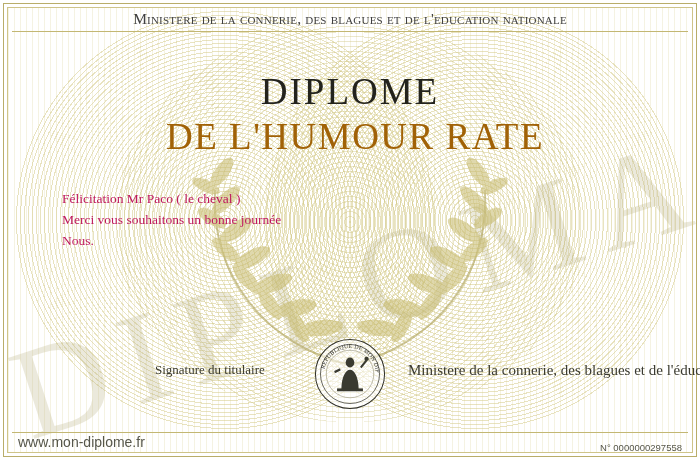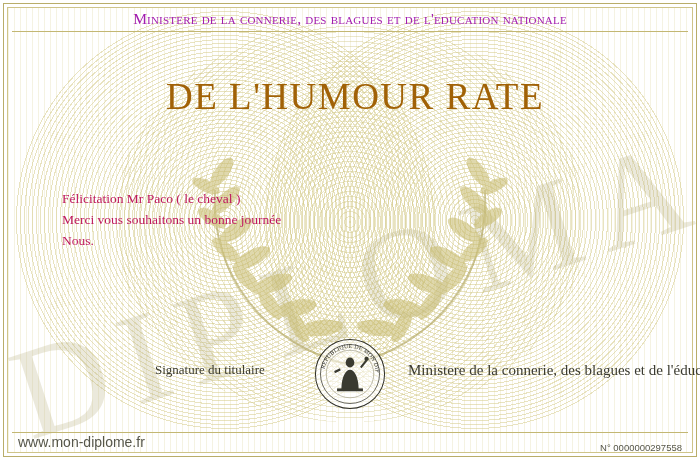--- a/index.html
+++ b/index.html
@@ -102,21 +102,21 @@
   
   .ministry {
     position: absolute;
     top: 10px;
     left: 0; right: 0;
     text-align: center;
     font-family: "Liberation Serif", serif;
     font-size: 15.5px;
     font-variant: small-caps;
     letter-spacing: 0.2px;
-    color: #a21caf;
+    color: #404040;
     white-space: nowrap;
   }
   .header-rule {
     position: absolute;
     top: 31px;
     left: 12px; right: 12px;
     height: 1px;
     background: #c3b773;
   }
 
@@ -267,20 +267,21 @@
     </g>
   </svg>
 
   <div class="frame-outer"></div>
   <div class="frame-inner"></div>
 
   <div class="ministry">Ministere de la connerie, des blagues et de l'education nationale</div>
   <div class="header-rule"></div>
 
   <div class="title-block">
+    <div class="title-1">DIPLOME</div>
     <div class="title-2">DE L'HUMOUR RATE</div>
   </div>
 
   <div class="body-block">
     <div class="body-line">Félicitation Mr Paco ( le cheval )</div>
     <div class="body-line">Merci vous souhaitons un bonne journée</div>
     <div class="body-line">Nous.</div>
   </div>
 
   <div class="sig-row">

